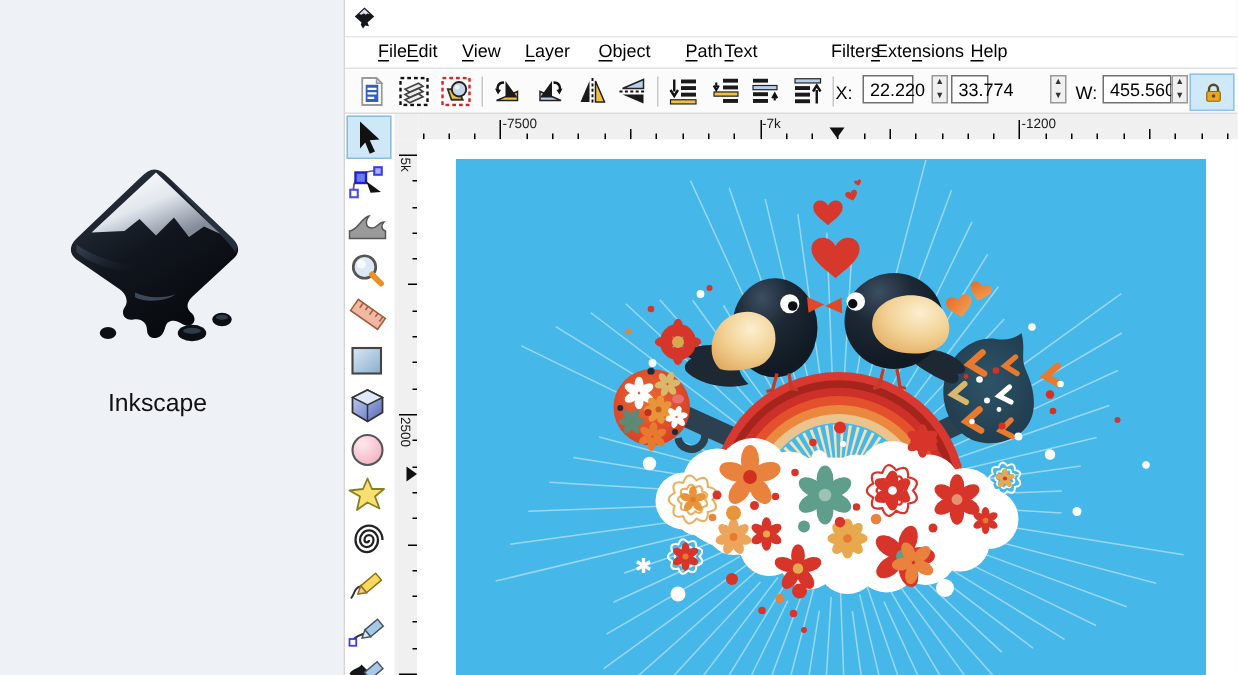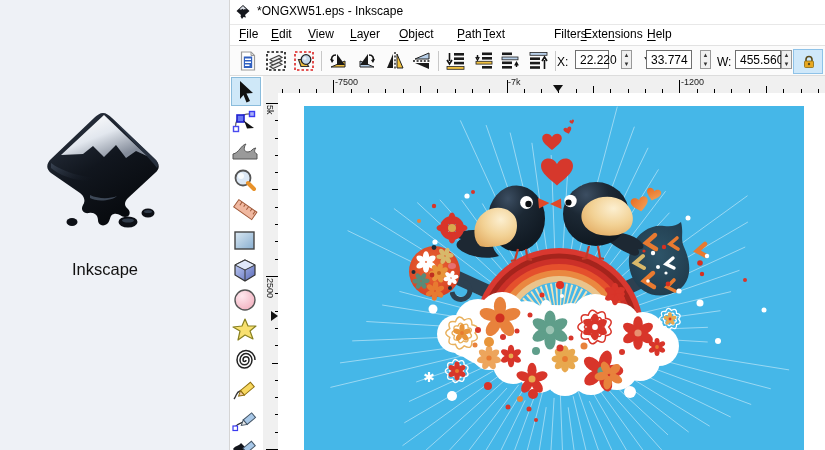--- a/index.html
+++ b/index.html
@@ -71,24 +71,23 @@
 </svg>
 </div>
 <div id="desklabel">Inkscape</div>
 
 <div id="win">
   <div id="titlebar">
     <svg width="16" height="16" style="position:absolute;left:5px;top:4px" viewBox="0 0 16 16">
       <path d="M8 1 L14.5 7 L10 11 L11 13.5 L8.5 13 L7 15 L5.5 12.5 L6 11 L1.5 7 Z" fill="#14161c"></path>
       <path d="M8 2 L11.5 5.5 L9.8 5 L8.7 5.8 L7.5 4.8 L6 5.8 L4.5 5.3 Z" fill="#dfe3ea"></path>
     </svg>
-    <span id="titletext">*ONGXW51.eps - Inkscape</span>
   </div>
   <div id="menubar">
-    <span style="left:9px"><u>F</u>ile</span>
+    <span style="left:22px"><u>F</u>ile</span>
     <span style="left:41px"><u>E</u>dit</span>
     <span style="left:78px"><u>V</u>iew</span>
     <span style="left:120px"><u>L</u>ayer</span>
     <span style="left:169px"><u>O</u>bject</span>
     <span style="left:227px"><u>P</u>ath</span>
     <span style="left:253px"><u>T</u>ext</span>
     <span style="left:324px">Filter<u>s</u></span>
     <span style="left:354px">Exte<u>n</u>sions</span>
     <span style="left:417px"><u>H</u>elp</span>
   </div>
@@ -184,21 +183,21 @@
           <rect x="2" y="15.2" width="10" height="2.6"></rect>
       </g>
       <rect x="2" y="1.5" width="17" height="2.8" fill="#b8cfe8" stroke="#222" stroke-width="0.8"></rect>
       <path d="M16.5 18 L16.5 9 M14 10 L16.5 6 L19 10" fill="none" stroke="#111" stroke-width="1.6"></path>
     </svg>
     <div class="tsep" style="left:325px"></div>
     <span class="spinlbl" style="left:327px">X:</span>
     <div class="spinbox" style="left:345px;width:34px">22.220</div>
     <div class="spinner" style="left:391px"></div>
     <span class="spinlbl" style="left:414px">Y:</span>
-    <div class="spinbox" style="left:416px;width:46px">33.774</div>
+    <div class="spinbox" style="left:404px;width:25px">33.774</div>
     <div class="spinner" style="left:470px"></div>
     <span class="spinlbl" style="left:487px">W:</span>
     <div class="spinbox" style="left:505px;width:46px">455.560</div>
     <div class="spinner" style="left:551px"></div>
     <div id="lockbtn">
       <svg width="14" height="14" style="position:absolute;left:8px;top:5px" viewBox="0 0 14 14">
         <path d="M4 6 L4 4.5 A3 3 0 0 1 10 4.5 L10 6" fill="none" stroke="#5a4a1a" stroke-width="1.6"></path>
         <rect x="2.5" y="6" width="9" height="6.5" rx="1" fill="#e8a820" stroke="#8a6a10" stroke-width="0.8"></rect>
         <circle cx="7" cy="9" r="1.2" fill="#5a4a1a"></circle>
       </svg>

